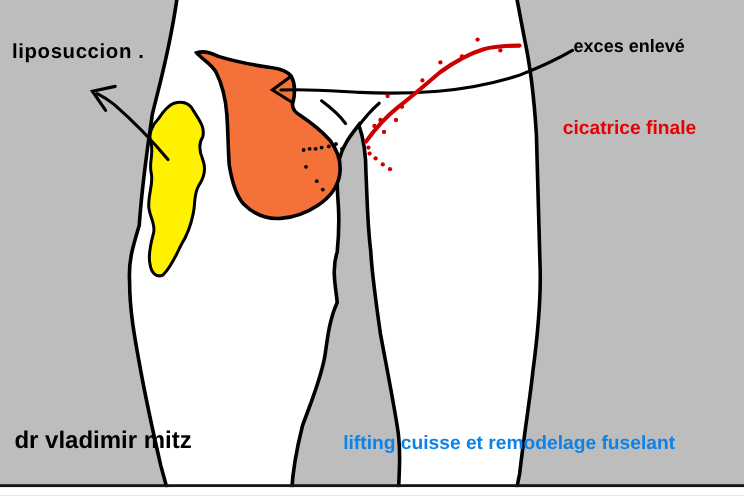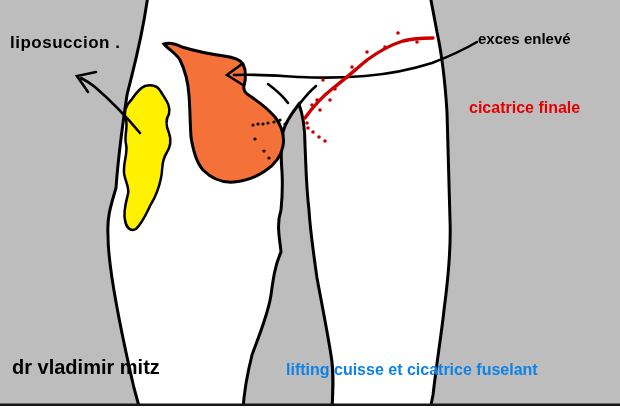--- a/index.html
+++ b/index.html
@@ -150,14 +150,14 @@
   </svg>
 
   <div class="label" id="lbl-liposuccion">liposuccion .</div>
 
   <div class="label" id="lbl-cicatrice">cicatrice finale</div>
 
   <div class="label" id="lbl-exces">exces enlevé</div>
 
   <div class="label" id="lbl-author">dr vladimir mitz</div>
 
-  <div class="label" id="lbl-caption">lifting cuisse et cicatrice fuselant</div>
+  <div class="label" id="lbl-caption">lifting cuisse et remodelage fuselant</div>
 </div>
 
 </body></html>

